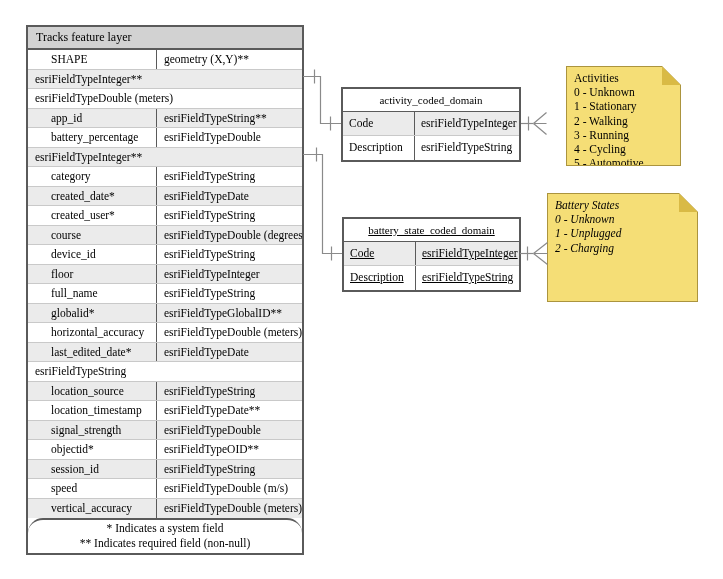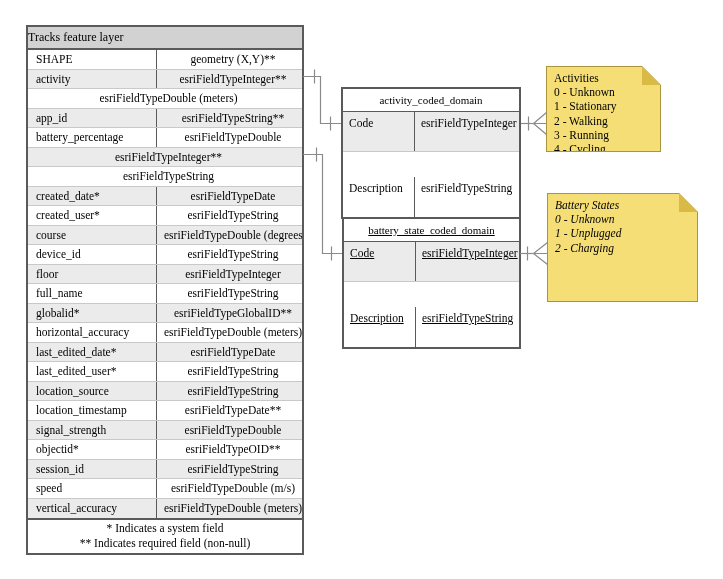--- a/index.html
+++ b/index.html
@@ -17,54 +17,55 @@
 
   
   .main-table {
     position:absolute; left:26px; top:25px; width:278px;
     border:2px solid #5a5a5a; background:#fff;
     font-size:11.5px;
   }
   .mt-header {
     height:23px; background:#d2d2d2;
     border-bottom:2px solid #5a5a5a;
-    font-size:12px; line-height:21px; padding-left:0;
+    font-size:12px; line-height:21px; padding-left:8px;
   }
   .frow {
     display:flex; height:19.5px; line-height:18.5px;
     border-bottom:1px solid #c9c9c9;
   }
   .frow:nth-child(even) { background:#ebebeb; }
   .frow:last-child { border-bottom:none; }
   .fname {
-    width:129px; flex:none; padding-left:8px;
+    width:129px; flex:none; padding-left:23px;
     border-right:1px solid #5a5a5a;
     white-space:nowrap; overflow:hidden;
   }
-  .ftype { flex:1; padding-left:7px; white-space:nowrap; overflow:hidden;text-align:center; }
+  .ftype { flex:1; padding-left:7px; white-space:nowrap; overflow:hidden; }
   .mt-footer {
     border-top:2px solid #5a5a5a;
     text-align:center; font-size:11.5px; line-height:15px;
     padding:1px 0 2px 0;
+    border-radius:15px;
   }
 
   
   .domain-table {
     position:absolute; background:#fff;
     border:2px solid #5a5a5a; font-size:11.5px;
   }
   .dt-activity { left:341px; top:87px;  width:180px; }
   .dt-battery  { left:342px; top:217px; width:179px;text-decoration:underline; }
   .dt-header {
     height:23px; line-height:22px; text-align:center;
     border-bottom:1px solid #5a5a5a; font-size:11px;
   }
-  .drow { display:flex; height:40px; line-height:23px; border-bottom:1px solid #c9c9c9; }
+  .drow { display:flex; height:24px; line-height:23px; border-bottom:1px solid #c9c9c9; }
   .drow:nth-child(even) { background:#ebebeb; }
-  .drow:last-child { border-bottom:none;margin-top:25px; }
+  .drow:last-child { border-bottom:none; }
   .dname { width:72px; flex:none; padding-left:6px; border-right:1px solid #5a5a5a; }
   .dtype { flex:1; padding-left:6px; white-space:nowrap; }
 
   
   .note {
     position:absolute;
     background:#ab943e;
     clip-path:polygon(0 0, calc(100% - 19px) 0, 100% 19px, 100% 100%, 0 100%);
   }
   .note-inner {
@@ -72,21 +73,21 @@
     background:#f5de76;
     clip-path:polygon(0 0, calc(100% - 18px) 0, 100% 18px, 100% 100%, 0 100%);
     padding:4px 6px 0 7px;
     font-size:11.5px; line-height:14.2px;
   }
   .note-fold {
     position:absolute; top:0; right:0; width:19px; height:19px;
     background:#d9ba45;
     clip-path:polygon(0 0, 100% 100%, 0 100%);
   }
-  .note-activities { left:546px; top:66px;  width:115px; height:86px; }
+  .note-activities { left:566px; top:66px;  width:115px; height:100px; }
   .note-battery    { left:547px; top:193px; width:151px; height:109px;font-style:italic; }
 
   
   .connectors {
     position:absolute; left:0; top:0; width:723px; height:579px;
     pointer-events:none;
   }
   .connectors path {
     stroke:#8a8a8a; stroke-width:1.2; fill:none;
   }
@@ -97,38 +98,38 @@
 <div class="canvas">
 
   <div class="main-table">
     <div class="mt-header">Tracks feature layer</div>
     <div class="mt-rows">
       <div class="frow">
           <div class="fcell fname">SHAPE</div>
           <div class="ftype">geometry (X,Y)**</div>
         </div>
       <div class="frow">
-          <div class="fcell fname">activity</div>
           <div class="ftype">esriFieldTypeInteger**</div>
         </div>
       <div class="frow">
           <div class="ftype">esriFieldTypeDouble (meters)</div>
         </div>
       <div class="frow">
           <div class="fcell fname">app_id</div>
           <div class="ftype">esriFieldTypeString**</div>
         </div>
       <div class="frow">
           <div class="fcell fname">battery_percentage</div>
           <div class="ftype">esriFieldTypeDouble</div>
         </div>
       <div class="frow">
           <div class="ftype">esriFieldTypeInteger**</div>
         </div>
       <div class="frow">
+          <div class="fcell fname">category</div>
           <div class="ftype">esriFieldTypeString</div>
         </div>
       <div class="frow">
           <div class="fcell fname">created_date*</div>
           <div class="ftype">esriFieldTypeDate</div>
         </div>
       <div class="frow">
           <div class="fcell fname">created_user*</div>
           <div class="ftype">esriFieldTypeString</div>
         </div>
@@ -154,21 +155,20 @@
         </div>
       <div class="frow">
           <div class="fcell fname">horizontal_accuracy</div>
           <div class="ftype">esriFieldTypeDouble (meters)</div>
         </div>
       <div class="frow">
           <div class="fcell fname">last_edited_date*</div>
           <div class="ftype">esriFieldTypeDate</div>
         </div>
       <div class="frow">
-          <div class="fcell fname">last_edited_user*</div>
           <div class="ftype">esriFieldTypeString</div>
         </div>
       <div class="frow">
           <div class="fcell fname">location_source</div>
           <div class="ftype">esriFieldTypeString</div>
         </div>
       <div class="frow">
           <div class="fcell fname">location_timestamp</div>
           <div class="ftype">esriFieldTypeDate**</div>
         </div>

